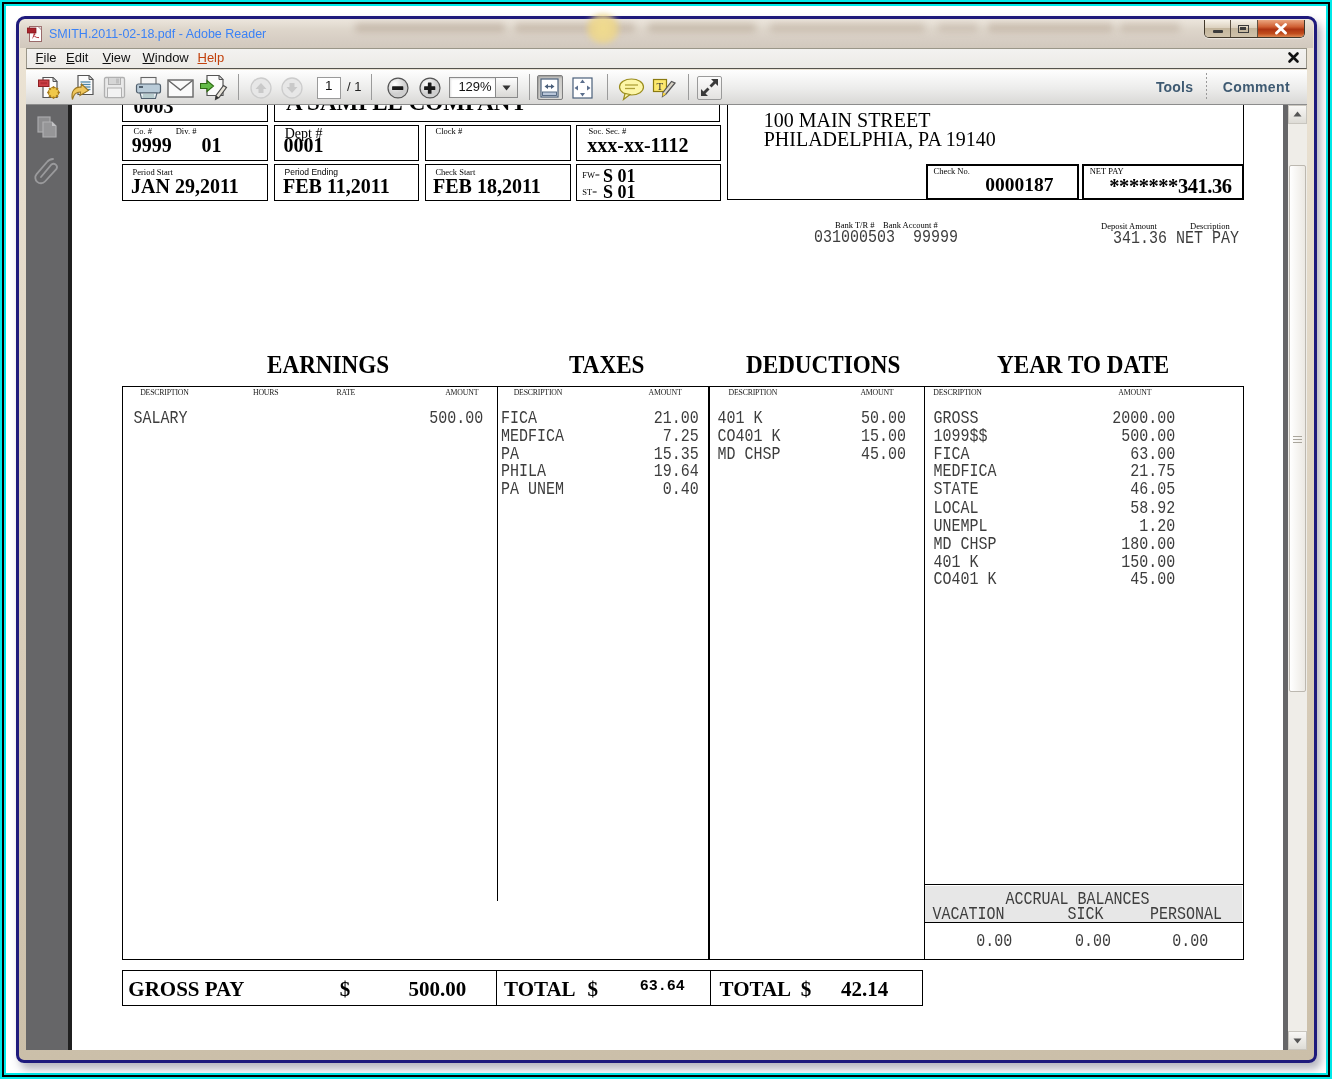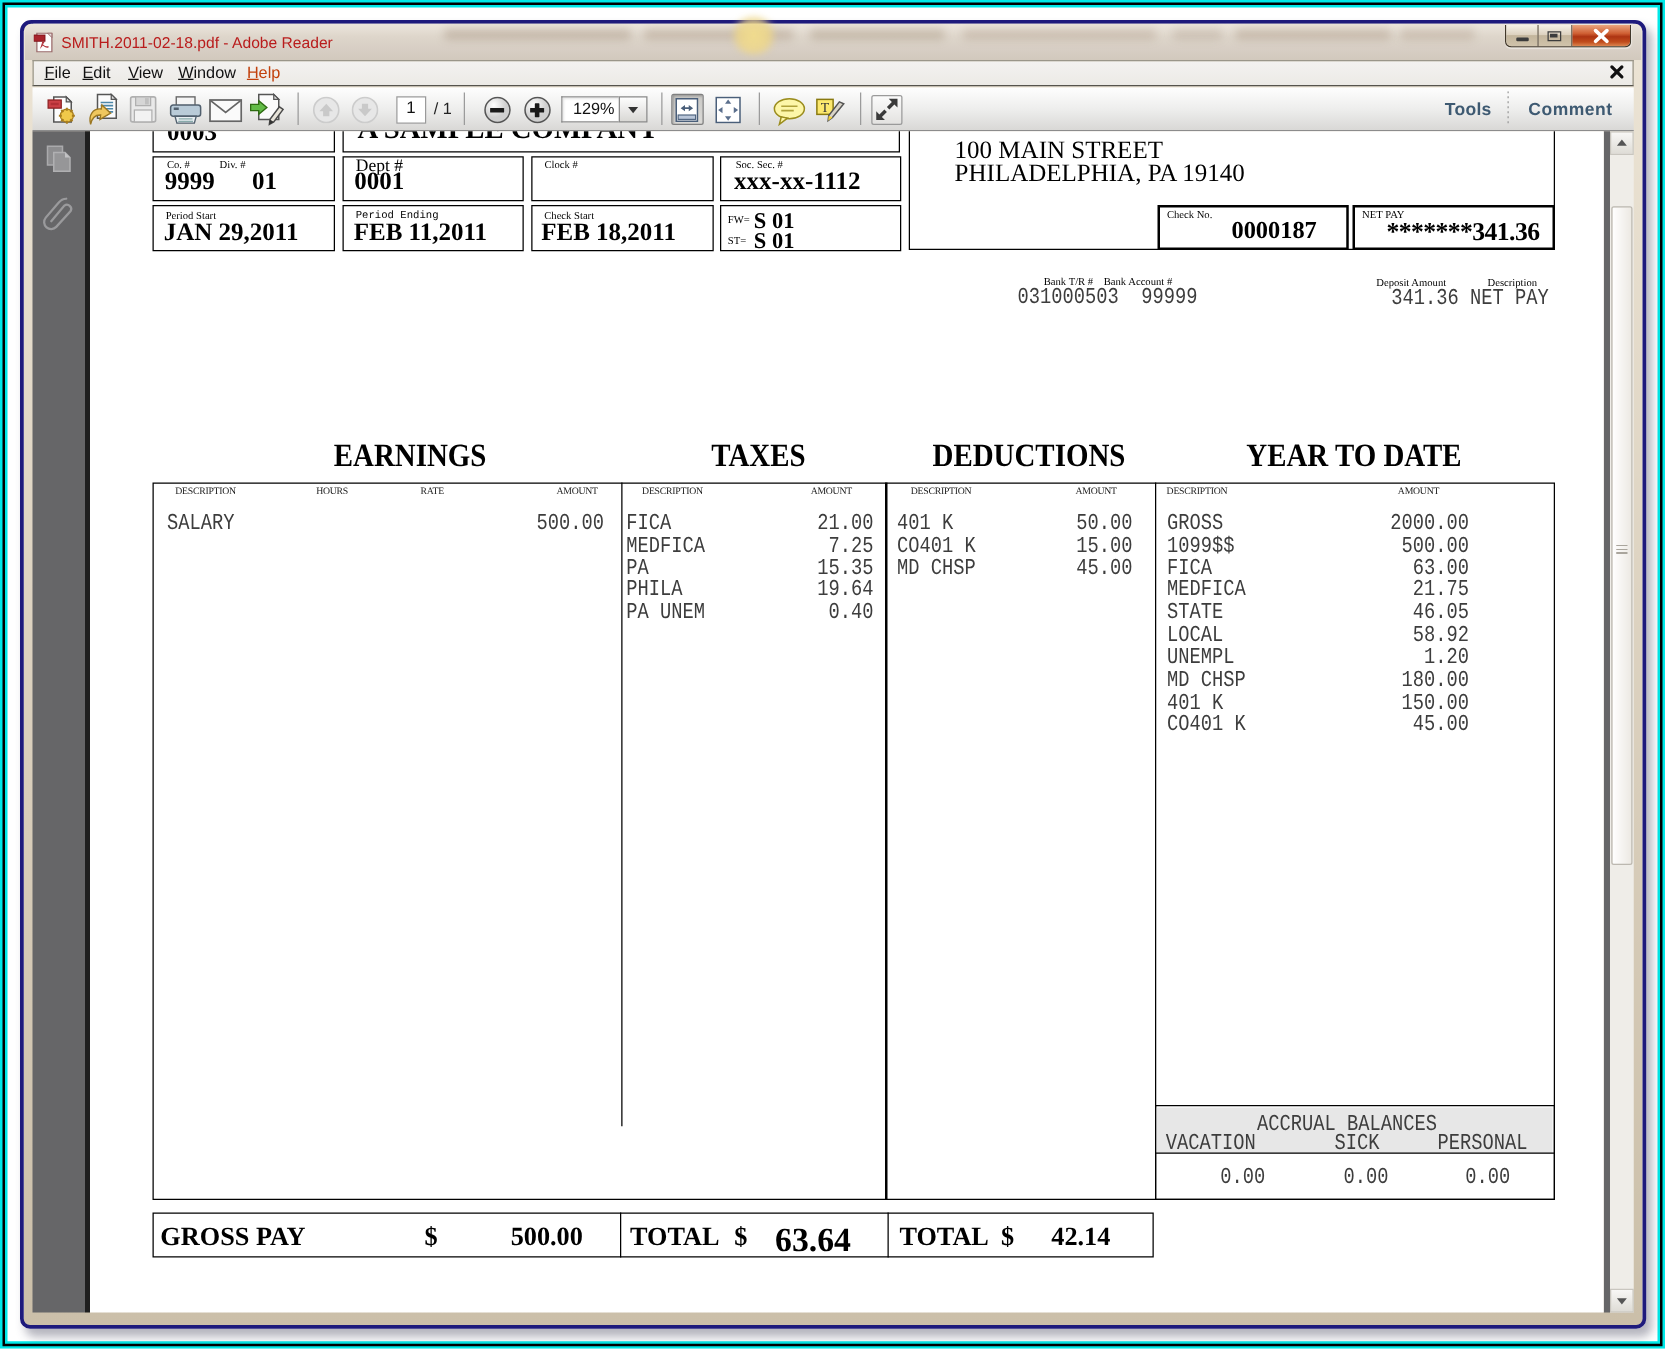--- a/index.html
+++ b/index.html
@@ -23,21 +23,21 @@
 <div class="abs" style="left:938px;top:22.5px;width:40px;height:9px;border-radius:4px;background:rgba(128,102,76,0.18);filter:blur(3.5px);"></div>
 <div class="abs" style="left:988px;top:22.5px;width:125px;height:9px;border-radius:4px;background:rgba(128,102,76,0.24);filter:blur(3.5px);"></div>
 <div class="abs" style="left:1120px;top:22.5px;width:60px;height:9px;border-radius:4px;background:rgba(128,102,76,0.2);filter:blur(3.5px);"></div>
 <div class="abs" style="left:584px;top:13px;width:38px;height:31px;background:radial-gradient(circle,rgba(243,222,140,.95) 0%,rgba(238,214,135,.8) 52%,rgba(238,214,135,0) 75%);filter:blur(2.5px);border-radius:50%;"></div>
 <svg class="abs" style="left:27px;top:26px;" width="17" height="16" viewBox="0 0 17 16">
 <rect x="2.5" y="0.5" width="12" height="15" fill="#fdfdfd" stroke="#9a6a6a" stroke-width="1"></rect>
 <path d="M14.5 0.5 L14.5 4 L11 0.5 Z" fill="#e8e0e0" stroke="#9a6a6a" stroke-width="0.8"></path>
 <rect x="0" y="2" width="9" height="5" fill="#a8242c" stroke="#7c1218" stroke-width="0.7"></rect>
 <path d="M5 13 C6 10.5 6.5 8.5 6.8 7.2 C7.8 7 8.6 7.4 8.4 8.2 C8.2 9 7.4 9.2 6.9 8.9 C8 10.2 9.6 11.2 11.6 11 C12.6 11.4 11.9 12.3 10.9 12.1 C9.6 11.9 8.2 11.3 7.2 10.3 C6.4 11.2 5.8 12.4 5 13 Z" fill="#b03038"></path>
 </svg>
-<div style="position:absolute;left:49.0px;top:27.6px;font-family:'Liberation Sans',sans-serif;font-size:12.5px;font-weight:normal;line-height:1;white-space:pre;color:#b91c1c;">SMITH.2011-02-18.pdf - Adobe Reader</div>
+<div style="position:absolute;left:49.0px;top:27.6px;font-family:'Liberation Sans',sans-serif;font-size:12.5px;font-weight:normal;line-height:1;white-space:pre;color:#3b82f6;">SMITH.2011-02-18.pdf - Adobe Reader</div>
 <div class="abs" style="left:1203.5px;top:19.5px;width:101.5px;height:18.5px;display:flex;
 border-radius:0 0 5px 5px;overflow:hidden;border:1px solid #41382b;border-top:none;box-shadow:0 1px 1px rgba(255,255,255,.5);">
 <div style="width:26px;background:linear-gradient(180deg,#f6f1e8 0%,#ddd2c0 45%,#c3b59c 50%,#d0c3ab 100%);border-right:1px solid #5d5243;position:relative;">
  <div style="position:absolute;left:8px;top:10.5px;width:10px;height:3px;background:#3c3c3c;border-radius:1px;"></div>
     </div>
 <div style="width:27px;background:linear-gradient(180deg,#f6f1e8 0%,#ddd2c0 45%,#c3b59c 50%,#d0c3ab 100%);border-right:1px solid #5d5243;position:relative;">
  <div style="position:absolute;left:7px;top:5px;width:11px;height:8px;border:1.4px solid #3c3c3c;background:transparent;"></div>
  <div style="position:absolute;left:9.6px;top:7.6px;width:5.6px;height:2.8px;background:#3c3c3c;"></div>
     </div>
 <div style="flex:1;background:linear-gradient(180deg,#eba57f 0%,#cf5f33 40%,#ad3412 55%,#c14d1d 80%,#dd8853 100%);position:relative;">
@@ -247,21 +247,21 @@
 <div style="position:absolute;left:211.4px;top:30.7px;font-family:Liberation Serif, serif;font-size:20px;font-weight:bold;line-height:1;white-space:pre;">0001</div>
 <div style="position:absolute;left:363.5px;top:22.8px;font-family:'Liberation Serif',serif;font-size:8.5px;font-weight:normal;line-height:1;white-space:pre;">Clock #</div>
 <div style="position:absolute;left:516.5px;top:22.8px;font-family:'Liberation Serif',serif;font-size:8.5px;font-weight:normal;line-height:1;white-space:pre;">Soc. Sec. #</div>
 <div style="position:absolute;left:515.3px;top:30.7px;font-family:'Liberation Serif',serif;font-size:20px;font-weight:bold;line-height:1;white-space:pre;">xxx-xx-1112</div>
 <div style="position:absolute;left:50.0px;top:59.5px;width:146.0px;height:36.5px;border:1.4px solid #000;"></div>
 <div style="position:absolute;left:201.5px;top:59.5px;width:145.0px;height:36.5px;border:1.4px solid #000;"></div>
 <div style="position:absolute;left:352.5px;top:59.5px;width:146.0px;height:36.5px;border:1.4px solid #000;"></div>
 <div style="position:absolute;left:504.0px;top:59.5px;width:144.5px;height:36.5px;border:1.4px solid #000;"></div>
 <div style="position:absolute;left:60.5px;top:63.1px;font-family:'Liberation Serif',serif;font-size:8.5px;font-weight:normal;line-height:1;white-space:pre;">Period Start</div>
 <div style="position:absolute;left:59.0px;top:71.5px;font-family:'Liberation Serif',serif;font-size:20px;font-weight:bold;line-height:1;white-space:pre;">JAN 29,2011</div>
-<div style="position:absolute;left:212.5px;top:63.1px;font-family:Liberation Mono, monospace;font-size:8.5px;font-weight:normal;line-height:1;white-space:pre;">Period Ending</div>
+<div style="position:absolute;left:212.5px;top:63.1px;font-family:Liberation Sans, sans-serif;font-size:8.5px;font-weight:normal;line-height:1;white-space:pre;">Period Ending</div>
 <div style="position:absolute;left:211.0px;top:71.5px;font-family:'Liberation Serif',serif;font-size:20px;font-weight:bold;line-height:1;white-space:pre;">FEB 11,2011</div>
 <div style="position:absolute;left:363.4px;top:63.1px;font-family:'Liberation Serif',serif;font-size:8.5px;font-weight:normal;line-height:1;white-space:pre;">Check Start</div>
 <div style="position:absolute;left:361.0px;top:71.5px;font-family:'Liberation Serif',serif;font-size:20px;font-weight:bold;line-height:1;white-space:pre;">FEB 18,2011</div>
 <div style="position:absolute;left:510.3px;top:66.5px;font-family:'Liberation Serif',serif;font-size:8.5px;font-weight:normal;line-height:1;white-space:pre;">FW=</div>
 <div style="position:absolute;left:531.0px;top:62.0px;font-family:'Liberation Serif',serif;font-size:18px;font-weight:bold;line-height:1;white-space:pre;">S 01</div>
 <div style="position:absolute;left:510.3px;top:83.5px;font-family:'Liberation Serif',serif;font-size:8.5px;font-weight:normal;line-height:1;white-space:pre;">ST=</div>
 <div style="position:absolute;left:531.0px;top:78.1px;font-family:'Liberation Serif',serif;font-size:18px;font-weight:bold;line-height:1;white-space:pre;">S 01</div>
 <div style="position:absolute;left:655.0px;top:-16.5px;width:517.0px;height:112.0px;border:1.4px solid #000;"></div>
 <div style="position:absolute;left:691.7px;top:5.7px;font-family:'Liberation Serif',serif;font-size:20px;font-weight:normal;line-height:1;white-space:pre;">100 MAIN STREET</div>
 <div style="position:absolute;left:691.7px;top:24.1px;font-family:'Liberation Serif',serif;font-size:20px;font-weight:normal;line-height:1;white-space:pre;">PHILADELPHIA, PA 19140</div>
@@ -314,16 +314,16 @@
 <div style="position:absolute;left:968.0px;width:70.9px;text-align:right;top:829.3px;font-family:'Liberation Mono',monospace;font-size:15px;line-height:14.83px;white-space:pre;color:#3d3d3d;transform:scaleY(1.21);transform-origin:0 0;">0.00</div>
 <div style="position:absolute;left:1068.0px;width:68.2px;text-align:right;top:829.3px;font-family:'Liberation Mono',monospace;font-size:15px;line-height:14.83px;white-space:pre;color:#3d3d3d;transform:scaleY(1.21);transform-origin:0 0;">0.00</div>
 <div style="position:absolute;left:50.0px;top:865.0px;width:800.5px;height:36.0px;border:1.4px solid #000;"></div>
 <div style="position:absolute;left:423.5px;top:865.0px;width:1.2px;height:36.0px;background:#000;"></div>
 <div style="position:absolute;left:638.0px;top:865.0px;width:1.2px;height:36.0px;background:#000;"></div>
 <div style="position:absolute;left:56.3px;top:874.6px;font-family:'Liberation Serif',serif;font-size:21px;font-weight:bold;line-height:1;white-space:pre;">GROSS PAY</div>
 <div style="position:absolute;left:267.7px;top:874.6px;font-family:'Liberation Serif',serif;font-size:21px;font-weight:bold;line-height:1;white-space:pre;">$</div>
 <div style="position:absolute;left:328.0px;width:66.3px;text-align:right;top:874.6px;font-family:'Liberation Serif',serif;font-size:21px;font-weight:bold;line-height:1;white-space:pre;">500.00</div>
 <div style="position:absolute;left:432.0px;top:874.6px;font-family:'Liberation Serif',serif;font-size:21px;font-weight:bold;line-height:1;white-space:pre;">TOTAL</div>
 <div style="position:absolute;left:515.4px;top:874.6px;font-family:'Liberation Serif',serif;font-size:21px;font-weight:bold;line-height:1;white-space:pre;">$</div>
-<div style="position:absolute;left:548.0px;width:64.8px;text-align:left;top:874.6px;font-family:Liberation Serif, serif;font-size:27px;font-weight:bold;line-height:1;white-space:pre;">63.64</div>
+<div style="position:absolute;left:548.0px;width:64.8px;text-align:right;top:874.6px;font-family:Liberation Mono, monospace;font-size:15px;font-weight:bold;line-height:1;white-space:pre;">63.64</div>
 <div style="position:absolute;left:647.5px;top:874.6px;font-family:'Liberation Serif',serif;font-size:21px;font-weight:bold;line-height:1;white-space:pre;">TOTAL</div>
 <div style="position:absolute;left:728.8px;top:874.6px;font-family:'Liberation Serif',serif;font-size:21px;font-weight:bold;line-height:1;white-space:pre;">$</div>
 <div style="position:absolute;left:748.0px;width:68.3px;text-align:right;top:874.6px;font-family:'Liberation Serif',serif;font-size:21px;font-weight:bold;line-height:1;white-space:pre;">42.14</div>
 </div>
 </body></html>

